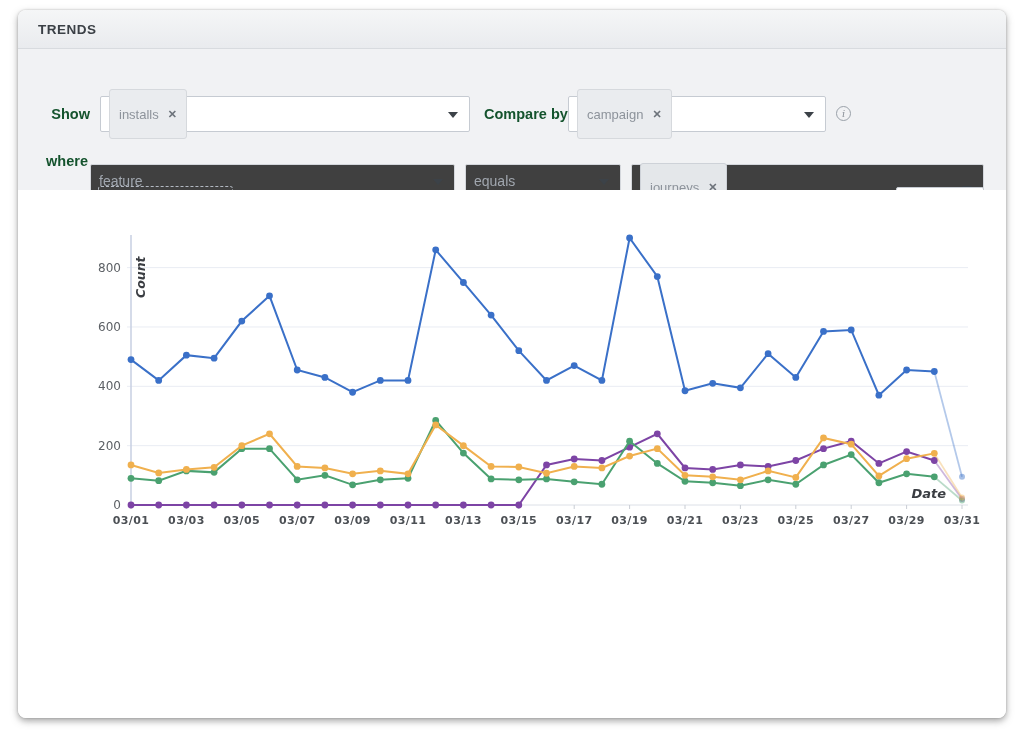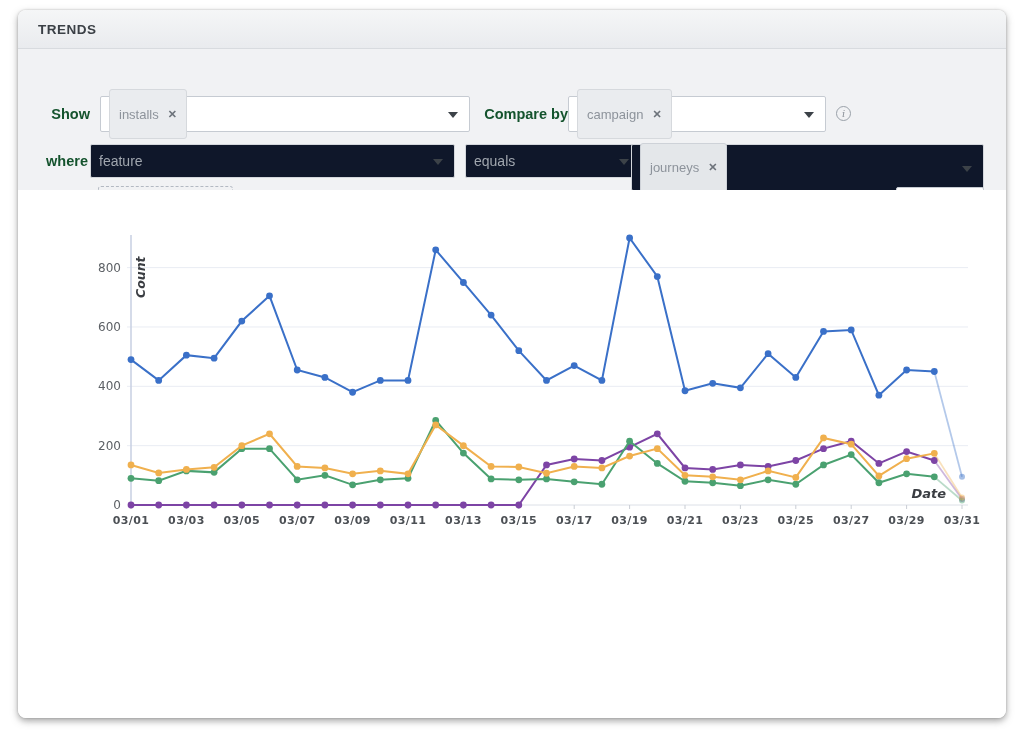--- a/index.html
+++ b/index.html
@@ -10,21 +10,21 @@
   .hdr{position:absolute;left:0;top:0;right:0;height:38px;
     background:linear-gradient(180deg,#f5f6f7 0%,#e9ebee 100%);
     border-bottom:1px solid #d8dbdf;display:flex;align-items:center;}
   .hdr-title{margin-left:20px;font-size:13.5px;font-weight:bold;color:#3b4046;letter-spacing:.5px;text-align:center;}
   
   .filters{position:absolute;left:0;top:39px;right:0;height:141px;background:#f1f2f4;
     border-bottom:1px solid #e0e2e6;}
   .flabel{position:absolute;font-size:14.5px;font-weight:bold;color:#14532d;text-align:right;}
   .select{position:absolute;background:#fff;border:1px solid #c6cbd2;border-radius:2px;
     display:flex;align-items:center;padding:0 28px 0 8px;box-sizing:border-box;}
-  .select.disabled{background:#0f172a;border-color:#d4d7dc;}
+  .select.disabled{background:#404040;border-color:#d4d7dc;margin-top:20px;}
   .ph{font-size:14px;color:#a0a6ae;}
   .caret{position:absolute;right:11px;top:50%;margin-top:-2px;width:0;height:0;
     border-left:5px solid transparent;border-right:5px solid transparent;border-top:6px solid #3c4248;}
   .chip{display:inline-flex;align-items:center;gap:9px;background:#eaecef;border:1px solid #d6d9dd;
     border-radius:3px;height:24px;padding:12px 9px;font-size:13px;color:#8d939b;}
   .select.disabled .chip{background:#e4e7ea;border-color:#ced2d8;}
   .chip .x{font-size:11px;color:#6d737b;font-weight:bold;cursor:pointer;}
   .info{position:absolute;width:15px;height:15px;border:1px solid #9aa1a9;border-radius:50%;
     display:flex;align-items:center;justify-content:center;
     font-family:"DejaVu Serif",serif;font-style:italic;font-size:10px;color:#8b9199;box-sizing:border-box;}
@@ -54,36 +54,36 @@
 
     <span class="flabel" style="left:12px;top:57px;width:60px;">Show</span>
     <div class="select" style="left:82px;top:47px;width:370px;height:36px;">
       <span class="chip">
         <span>installs</span>
         <span class="x">✕</span>
       </span>
       <span class="caret"></span>
     </div>
 
-    <span class="flabel" style="left:466px;top:57px;width:84px;text-align:right;">Compare by</span>
+    <span class="flabel" style="left:466px;top:57px;width:84px;text-align:left;">Compare by</span>
     <div class="select" style="left:550px;top:47px;width:258px;height:36px;text-align:center;">
       <span class="chip">
         <span>campaign</span>
         <span class="x">✕</span>
       </span>
       <span class="caret"></span>
     </div>
     <span class="info" style="left:818px;top:57px;">i</span>
 
     <span class="flabel" style="left:12px;top:104px;width:58px;">where</span>
     <div class="select disabled" style="left:72px;top:95px;width:365px;height:34px;">
       <span class="ph">feature</span>
       <span class="caret"></span>
     </div>
-    <div class="select disabled" style="left:447px;top:95px;width:176px;height:34px;">
+    <div class="select disabled" style="left:447px;top:95px;width:156px;height:34px;">
       <span class="ph">equals</span>
       <span class="caret"></span>
     </div>
     <div class="select disabled" style="left:613px;top:95px;width:353px;height:47px;">
       <span class="chip">
         <span>journeys</span>
         <span class="x">✕</span>
       </span>
       <span class="caret"></span>
     </div>

